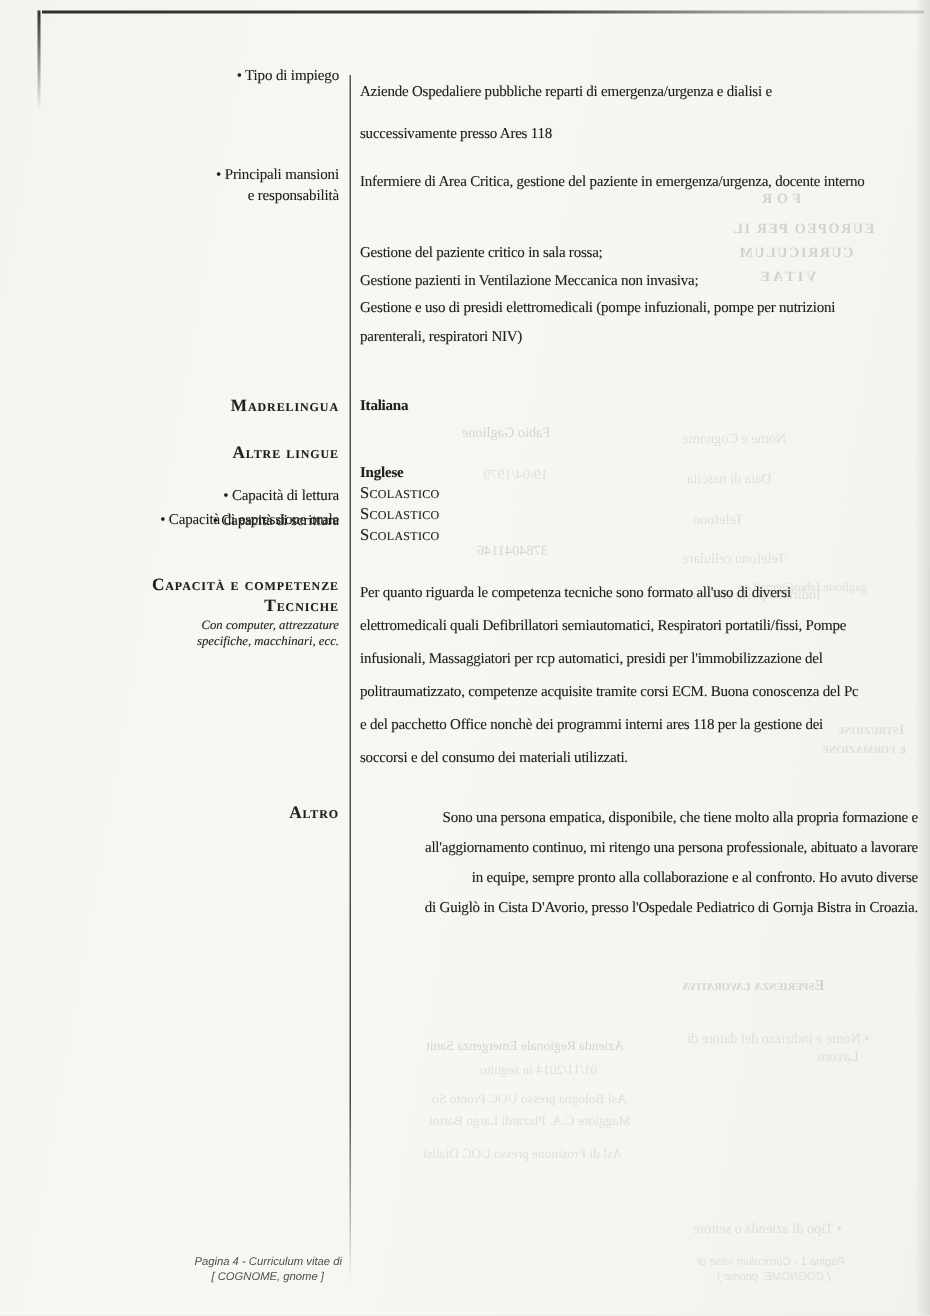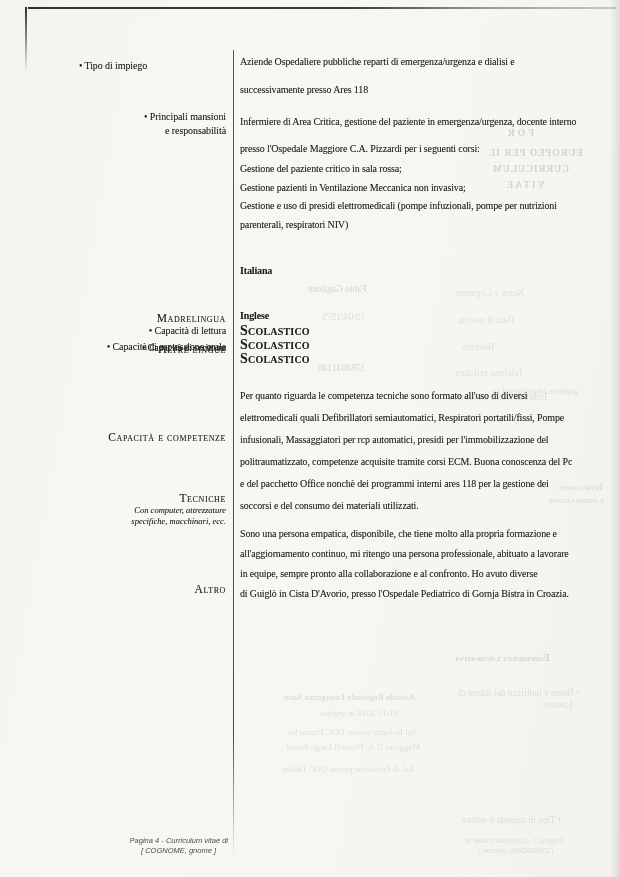--- a/index.html
+++ b/index.html
@@ -18,22 +18,22 @@
   .edge-right{position:absolute;right:0;top:0;width:10px;height:877px;
     background:linear-gradient(to left,rgba(120,118,112,0.18),rgba(120,118,112,0));}
   .divider{position:absolute;left:233px;top:50px;width:1px;height:806px;
     background:linear-gradient(to bottom,#565656 0%,#4a4a4a 85%,rgba(74,74,74,0) 100%);}
 
   
   .label{position:absolute;left:0;width:226px;text-align:right;font-size:10px;
     letter-spacing:-0.1px;line-height:13px;}
   .content{position:absolute;left:240px;width:372px;font-size:10px;
     letter-spacing:-0.15px;}
-  .sc{font-variant:small-caps;font-weight:400;font-size:11.5px;letter-spacing:0.6px;margin-top:47px;}
-  .scv{font-variant:small-caps;font-size:14px;letter-spacing:0.2px;font-weight:bold;}
+  .sc{font-variant:small-caps;font-weight:700;font-size:11.5px;letter-spacing:0.6px;}
+  .scv{font-variant:small-caps;font-size:11px;letter-spacing:0.2px;}
   .b{font-weight:bold;}
   .note{font-style:italic;font-size:8.5px;line-height:10.5px;letter-spacing:0;font-weight:400;}
   .lh28{line-height:28px;}
   .lh27{line-height:27px;}
   .lh18{line-height:18.5px;}
   .lh22{line-height:22px;}
   .lh20{line-height:20px;}
   .lh14{line-height:14px;}
   .ink{text-shadow:0 0 0.5px rgba(30,30,30,0.35);}
 
@@ -87,21 +87,21 @@
   <div class="bleed" style="left:284px;top:692px;font-size:9px;">Azienda Regionale Emergenza Sanit</div>
   <div class="bleed faint" style="left:320px;top:708px;font-size:9px;">01/11/2014 in seguito</div>
   <div class="bleed faint" style="left:288px;top:727px;font-size:9px;">Asl Bologna presso UOC Pronto So</div>
   <div class="bleed faint" style="left:286px;top:742px;font-size:9px;">Maggiore C.A. Pizzardi Largo Bartol</div>
   <div class="bleed faint" style="left:282px;top:764px;font-size:9px;">Asl di Frosinone presso UOC Dialisi</div>
 
   <div class="bleed faint" style="left:462px;top:815px;">• Tipo di azienda o settore</div>
   <div class="bleed tiny faint" style="left:465px;top:836px;">Pagina 1 - Curriculum vitae di</div>
   <div class="bleed tiny faint" style="left:478px;top:846px;">( COGNOME, gnome )</div>
 
-  <div class="label ink" style="top:59px;text-align:center;">• Tipo di impiego</div>
+  <div class="label ink" style="top:44px;">• Tipo di impiego</div>
 
   <div class="label lh14 ink" style="top:110px;">
     <div>• Principali mansioni</div>
     <div>e responsabilità</div>
   </div>
 
   <div class="label sc ink" style="top:265px;">Madrelingua</div>
 
   <div class="label sc ink" style="top:296px;">Altre lingue</div>
 
@@ -118,21 +118,20 @@
 
   <div class="label sc ink" style="top:536px;">Altro</div>
 
   <div class="content lh28 ink" style="top:48px;">
     <div>Aziende Ospedaliere pubbliche reparti di emergenza/urgenza e dialisi e</div>
     <div>successivamente presso Ares 118</div>
   </div>
 
   <div class="content lh27 ink" style="top:108px;">
     <div>Infermiere di Area Critica, gestione del paziente in emergenza/urgenza, docente interno</div>
-    <div>presso l'Ospedale Maggiore C.A. Pizzardi per i seguenti corsi:</div>
   </div>
   <div class="content lh18 ink" style="top:160px;">
     <div>Gestione del paziente critico in sala rossa;</div>
     <div>Gestione pazienti in Ventilazione Meccanica non invasiva;</div>
     <div>Gestione e uso di presidi elettromedicali (pompe infuzionali, pompe per nutrizioni</div>
     <div>parenterali, respiratori NIV)</div>
   </div>
 
   <div class="content b ink" style="top:265px;">Italiana</div>
 
@@ -143,21 +142,21 @@
 
   <div class="content lh22 ink" style="top:385px;">
     <div>Per quanto riguarda le competenza tecniche sono formato all'uso di diversi</div>
     <div>elettromedicali quali Defibrillatori semiautomatici, Respiratori portatili/fissi, Pompe</div>
     <div>infusionali, Massaggiatori per rcp automatici, presidi per l'immobilizzazione del</div>
     <div>politraumatizzato, competenze acquisite tramite corsi ECM. Buona conoscenza del Pc</div>
     <div>e del pacchetto Office nonchè dei programmi interni ares 118 per la gestione dei</div>
     <div>soccorsi e del consumo dei materiali utilizzati.</div>
   </div>
 
-  <div class="content lh20 ink" style="top:524px;">
+  <div class="content lh20 ink" style="top:536px;text-align:right;">
     <div>Sono una persona empatica, disponibile, che tiene molto alla propria formazione e</div>
     <div>all'aggiornamento continuo, mi ritengo una persona professionale, abituato a lavorare</div>
     <div>in equipe, sempre pronto alla collaborazione e al confronto. Ho avuto diverse</div>
     <div>di Guiglò in Cista D'Avorio, presso l'Ospedale Pediatrico di Gornja Bistra in Croazia.</div>
   </div>
 
   <div class="footer">
     <div>Pagina 4 - Curriculum vitae di</div>
     <div class="l2">[ COGNOME, gnome ]</div>
   </div>

